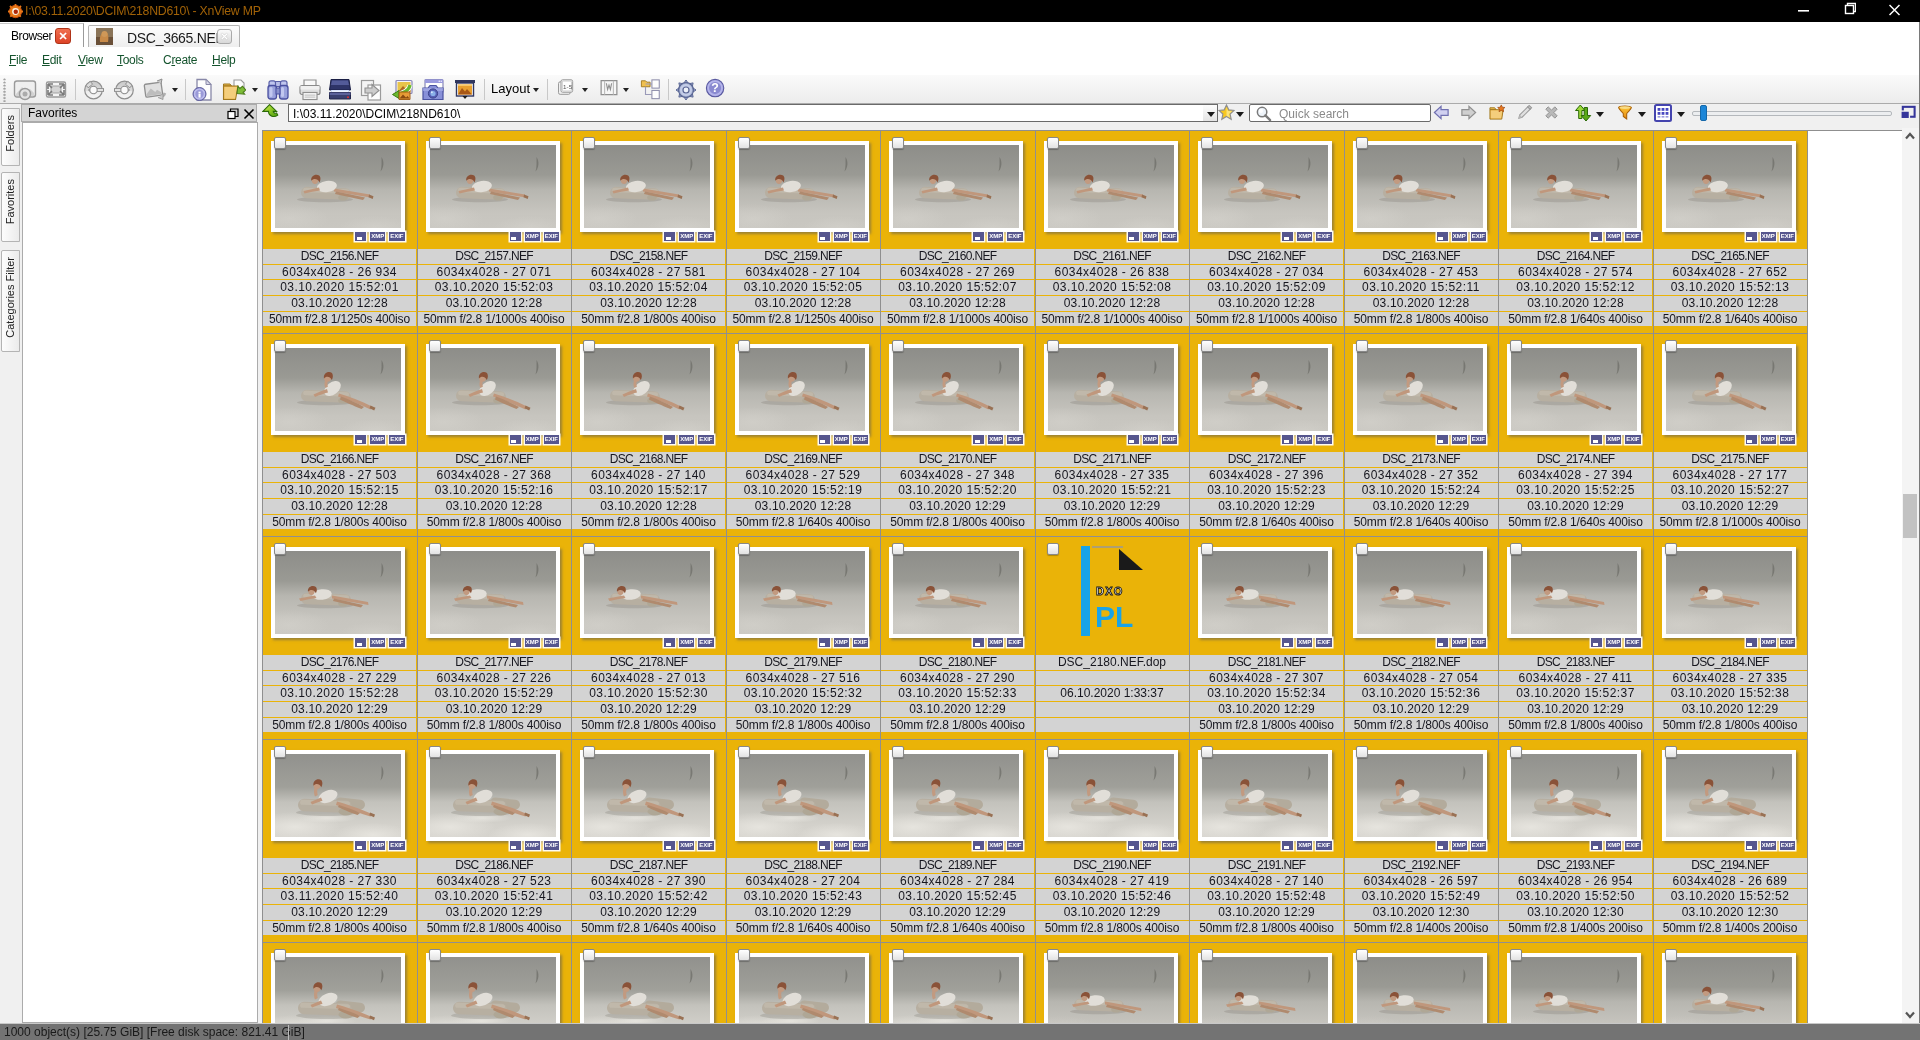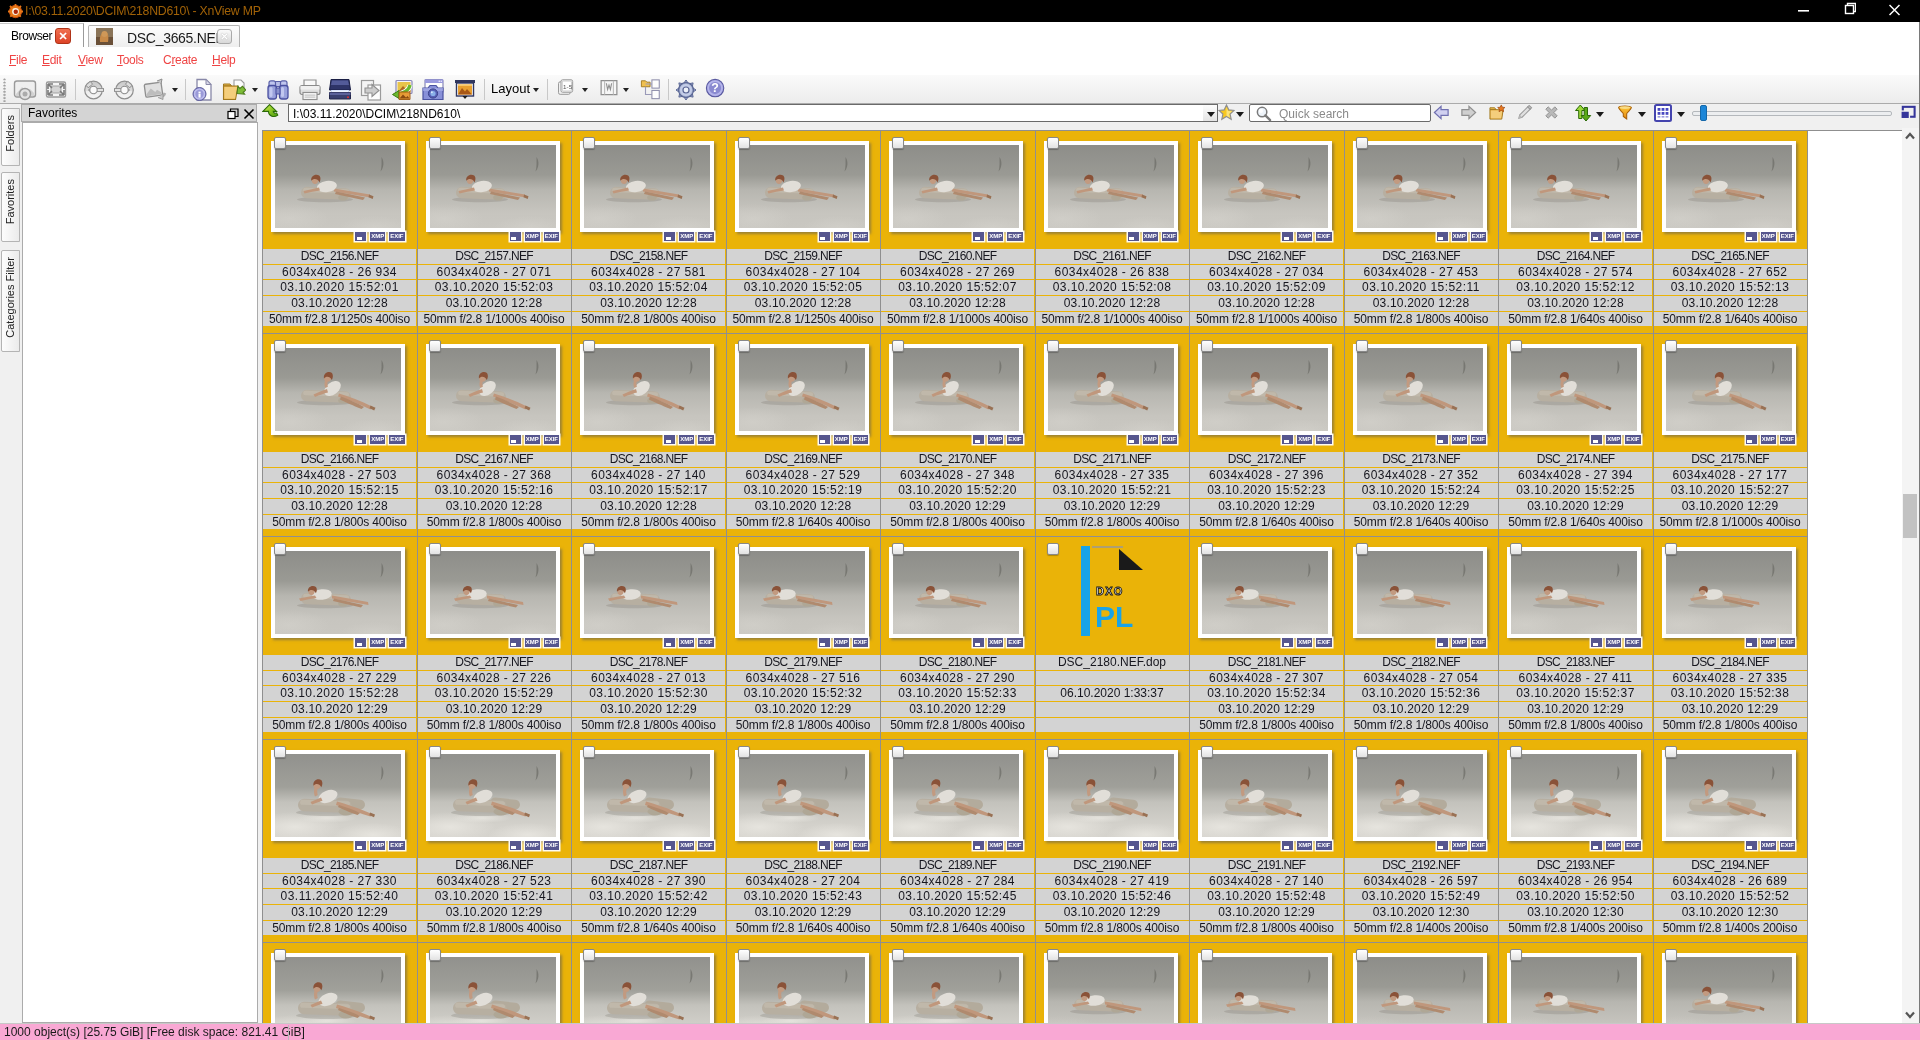--- a/index.html
+++ b/index.html
@@ -8,21 +8,21 @@
 .winbtn{position:absolute;top:0;color:#fff}
 #tabbar{position:absolute;left:0;top:22px;width:1920px;height:25px;background:#fff}
 #tab1{position:absolute;left:0;top:1px;width:84px;height:24px;background:#fff;border-right:1px solid #9a9a9a;border-top:1px solid #c8c8c8}
 #tab1 span{position:absolute;left:11px;top:5px;font-size:12px;color:#000;letter-spacing:-0.4px}
 #tab1 .cl{position:absolute;left:55px;top:4px;width:16px;height:16px;background:linear-gradient(#f07050,#dd4327);border:1px solid #b03318;border-radius:3px;color:#fff;font-size:11px;font-weight:bold;text-align:center;line-height:14px}
 #tab2{position:absolute;left:88px;top:3px;width:152px;height:22px;background:linear-gradient(#fdfdfd,#eeeeee);border:1px solid #b4b4b4;border-bottom:none;border-radius:2px 2px 0 0}
 #tab2 span{position:absolute;left:38px;top:4px;font-size:14px;color:#1a1a1a;letter-spacing:-0.3px}
 #tab2 .cl{position:absolute;left:128px;top:3px;width:15px;height:15px;background:linear-gradient(#fbfbfb,#d8d8d8);border:1px solid #aaa;border-radius:3px;color:#fff;font-size:10px;font-weight:bold;text-align:center;line-height:13px;text-shadow:0 0 1px #999}
 #tabline{position:absolute;left:85px;top:45px;width:156px;height:1px;background:#c8c8c8}
 #menubar{position:absolute;left:0;top:47px;width:1920px;height:28px;background:#fff}
-#menubar span{position:absolute;top:6px;font-size:12px;letter-spacing:-0.3px;color:#ef4444}
+#menubar span{position:absolute;top:6px;font-size:12px;letter-spacing:-0.3px;color:#14532d}
 #menubar u{text-decoration:underline}
 #toolbar{position:absolute;left:0;top:75px;width:1920px;height:29px;background:linear-gradient(#fafafa,#ececec);border-bottom:1px solid #ababab}
 #toolbar svg{position:absolute;top:3px}
 .tsep{position:absolute;top:4px;width:1px;height:21px;background:#c8c8c8}
 .tdrop{position:absolute;top:13px;width:0;height:0;border-left:3.5px solid transparent;border-right:3.5px solid transparent;border-top:4px solid #222}
 #grip{position:absolute;left:3px;top:3px;width:3px;height:24px;background-image:radial-gradient(circle at 1.5px 1.5px,#a2a2a2 1px,transparent 1.2px);background-size:3px 3.1px}
 #layoutbtn{position:absolute;left:491px;top:6px;font-size:13px;color:#000}
 #navrow{position:absolute;left:0;top:104px;width:1920px;height:26px;background:#f0f0f0}
 #favhead{position:absolute;left:21px;top:0px;width:236px;height:18px;background:#d4d4d4;border:1px solid #ababab}
 #favhead span{position:absolute;left:6px;top:1px;font-size:12px;color:#000}
@@ -36,21 +36,21 @@
 #slidertrack{position:absolute;left:1692px;top:7px;width:200px;height:5px;background:#eceef0;border:1px solid #b4b8bc;border-radius:2px}
 #sliderhandle{position:absolute;left:1700px;top:1px;width:7px;height:16px;background:#1c86d8;border:1px solid #1568aa;border-radius:2px}
 #leftstrip{position:absolute;left:0;top:104px;width:21px;height:919px;background:#f0f0f0}
 .vtab{position:absolute;left:1px;width:19px;background:linear-gradient(90deg,#fdfdfd,#ebebeb);border:1px solid #b4b4b4;border-radius:2px 0 0 2px}
 .vtab span{position:absolute;left:2px;font-size:11px;color:#222;writing-mode:vertical-rl;transform:rotate(180deg);white-space:nowrap}
 #leftpanel{position:absolute;left:22px;top:122px;width:236px;height:901px;background:#fff;border:1px solid #ababab}
 #gridpane{position:absolute;left:262px;top:130px;width:1640px;height:893px;background:#fff;border-top:1px solid #8f8f8f;border-left:1px solid #8f8f8f;overflow:hidden}
 #scrollbar{position:absolute;left:1902px;top:128px;width:17px;height:895px;background:#f4f4f4}
 #sthumb{position:absolute;left:1px;top:366px;width:14px;height:44px;background:#c2c2c2}
 .chev{position:absolute;left:3px;width:10px;height:8px;fill:none;stroke:#555;stroke-width:2.2}
-#statusbar{position:absolute;left:0;top:1023px;width:1920px;height:17px;background:#f9a8d4;border-top:1px solid #c8c8c8}
+#statusbar{position:absolute;left:0;top:1023px;width:1920px;height:17px;background:#737373;border-top:1px solid #c8c8c8}
 #statusbar span{position:absolute;left:4px;top:1px;font-size:12px;color:#1a1a1a}
 #stsep{position:absolute;left:288px;top:1px;width:1px;height:15px;background:#bbb}
 #winborder{position:absolute;left:1919px;top:22px;width:1px;height:1001px;background:#7a7a7a;pointer-events:none}
 .cell{position:absolute;width:154.5px;height:203px;background:#eab308;border-right:1px solid #8f8f8f;border-bottom:1px solid #8f8f8f}
 .cb{position:absolute;left:11px;top:6px;z-index:3;width:12px;height:12px;background:linear-gradient(#ffffff,#e2e2e2);border:1px solid #888;border-radius:2px;box-shadow:0 1px 1px rgba(0,0,0,0.25)}
 .ph{position:absolute;left:8px;top:10px;width:134px;height:91px;background:#fff;box-shadow:2px 2px 2.5px rgba(90,90,90,0.55)}
 .ph svg{position:absolute;left:4px;top:4px}
 .badges{position:absolute;top:101px;right:12px;height:10px}
 .bdg{display:inline-block;vertical-align:top;background:#56568e;color:#fff;font-size:6px;font-weight:bold;height:9px;line-height:9px;padding:0 1px;box-shadow:0 0 0 1.5px rgba(255,255,255,0.95);margin-left:4px;font-family:"Liberation Sans",sans-serif}
 .bdg1{display:inline-block;vertical-align:top;width:11px;height:9px;background:#56568e;box-shadow:0 0 0 1.5px rgba(255,255,255,0.95);position:relative}

